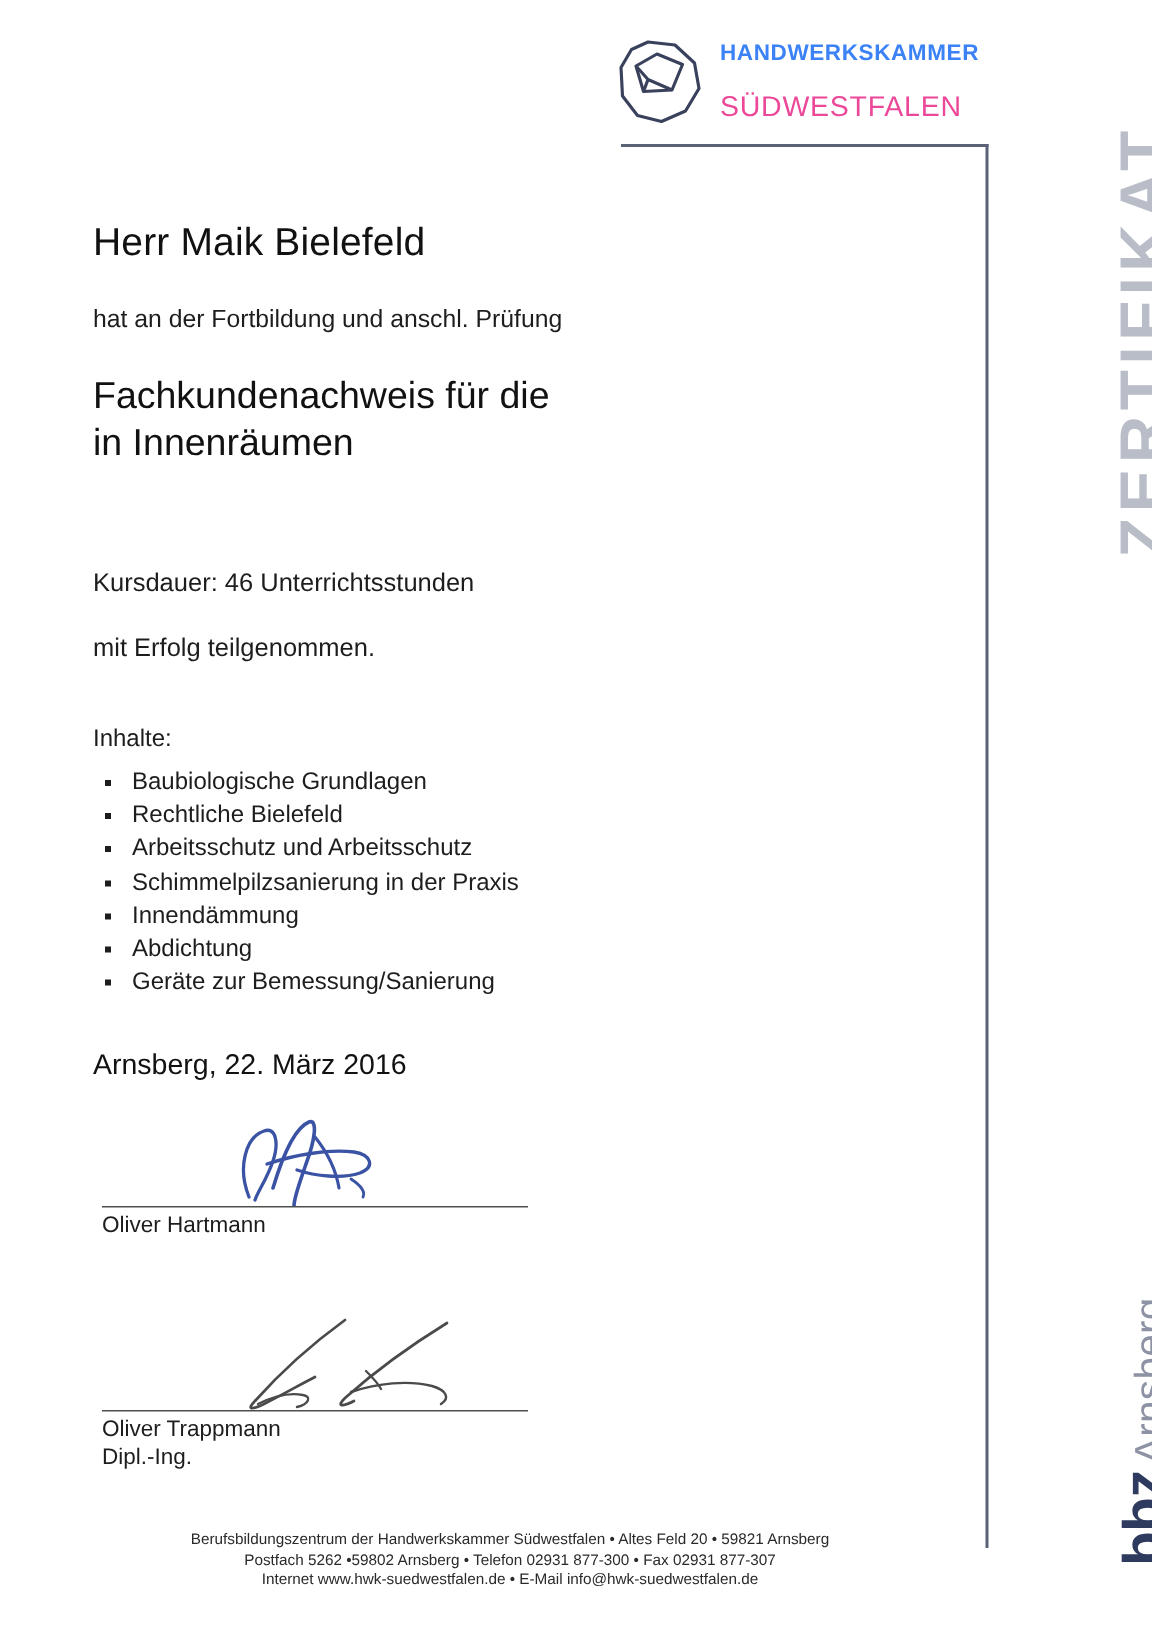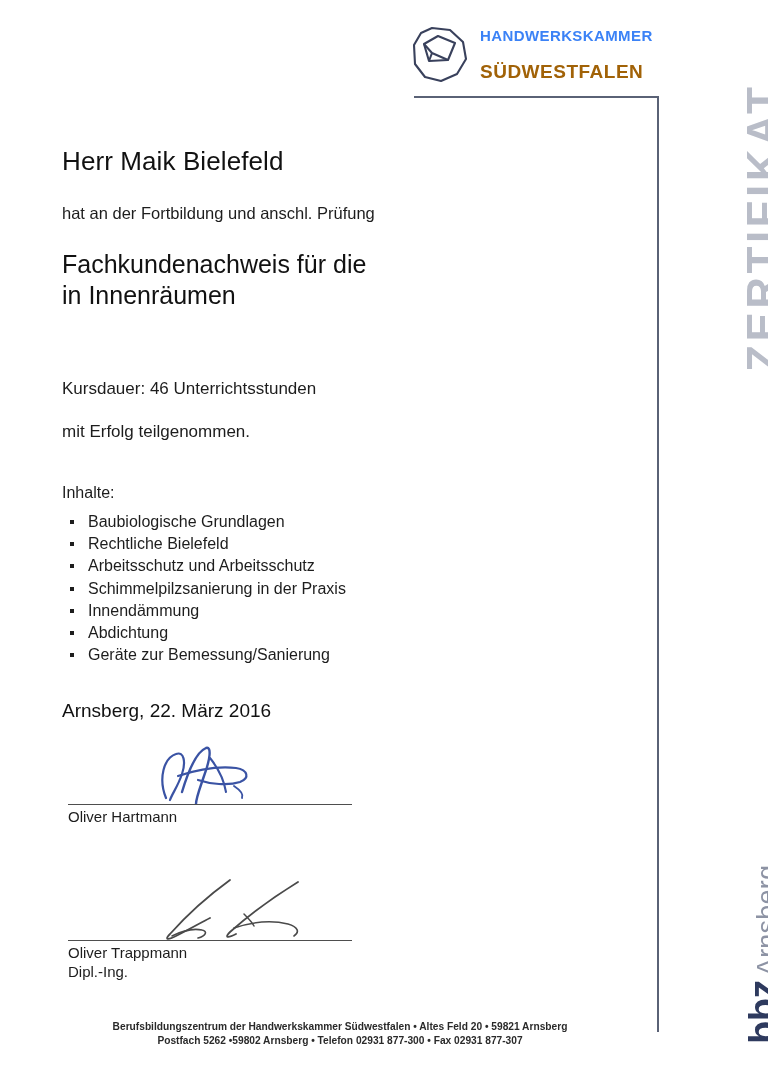--- a/index.html
+++ b/index.html
@@ -33,23 +33,23 @@
   .brand-words { line-height: 1.04; }
   .brand-line1 {
     font-size: 15px;
     font-weight: bold;
     letter-spacing: 0.4px;
     color: #3b82f6;
     white-space: nowrap;
   }
   .brand-line2 {
     font-size: 19px;
-    font-weight: 700;
+    font-weight: 400;
     letter-spacing: 0.5px;
-    color: #a16207;
+    color: #ec4899;
     white-space: nowrap;
     margin-top: 18px;
   }
 
   
   .rule-top {
     position: absolute;
     left: 414px;
     top: 96px;
     width: 245px;
@@ -229,21 +229,20 @@
   
   .footer {
     position: absolute;
     left: 0;
     top: 1020px;
     width: 680px;
     text-align: center;
     font-size: 10.2px;
     line-height: 13.6px;
     color: #2a2a2a;
-    font-weight: bold;
   }
   .footer div { white-space: nowrap; }
 </style>
 </head>
 <body>
 
 <div class="page">
 
   <div class="brand">
     <span>
@@ -327,15 +326,16 @@
         <div>Oliver Trappmann</div>
         <div>Dipl.-Ing.</div>
       </div>
     </div>
 
   </div>
 
   <div class="footer">
     <div>Berufsbildungszentrum der Handwerkskammer Südwestfalen • Altes Feld 20 • 59821 Arnsberg</div>
     <div>Postfach 5262 •59802 Arnsberg • Telefon 02931 877-300 • Fax 02931 877-307</div>
+    <div>Internet www.hwk-suedwestfalen.de • E-Mail info@hwk-suedwestfalen.de</div>
   </div>
 
 </div>
 
 </body></html>

